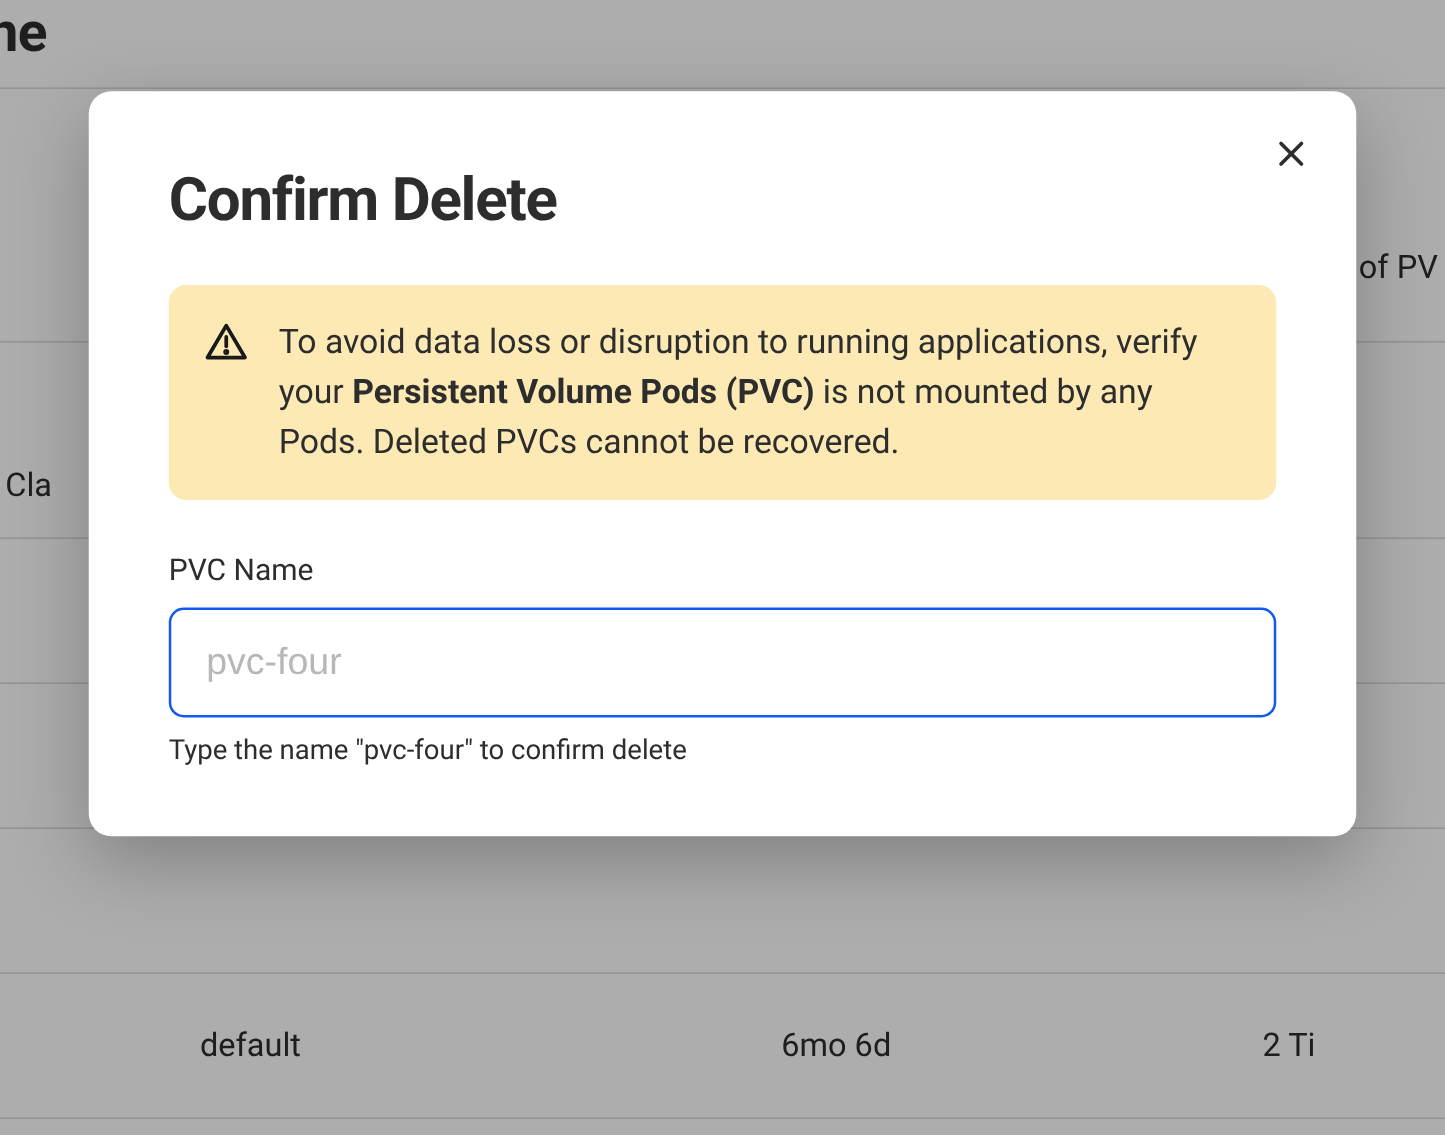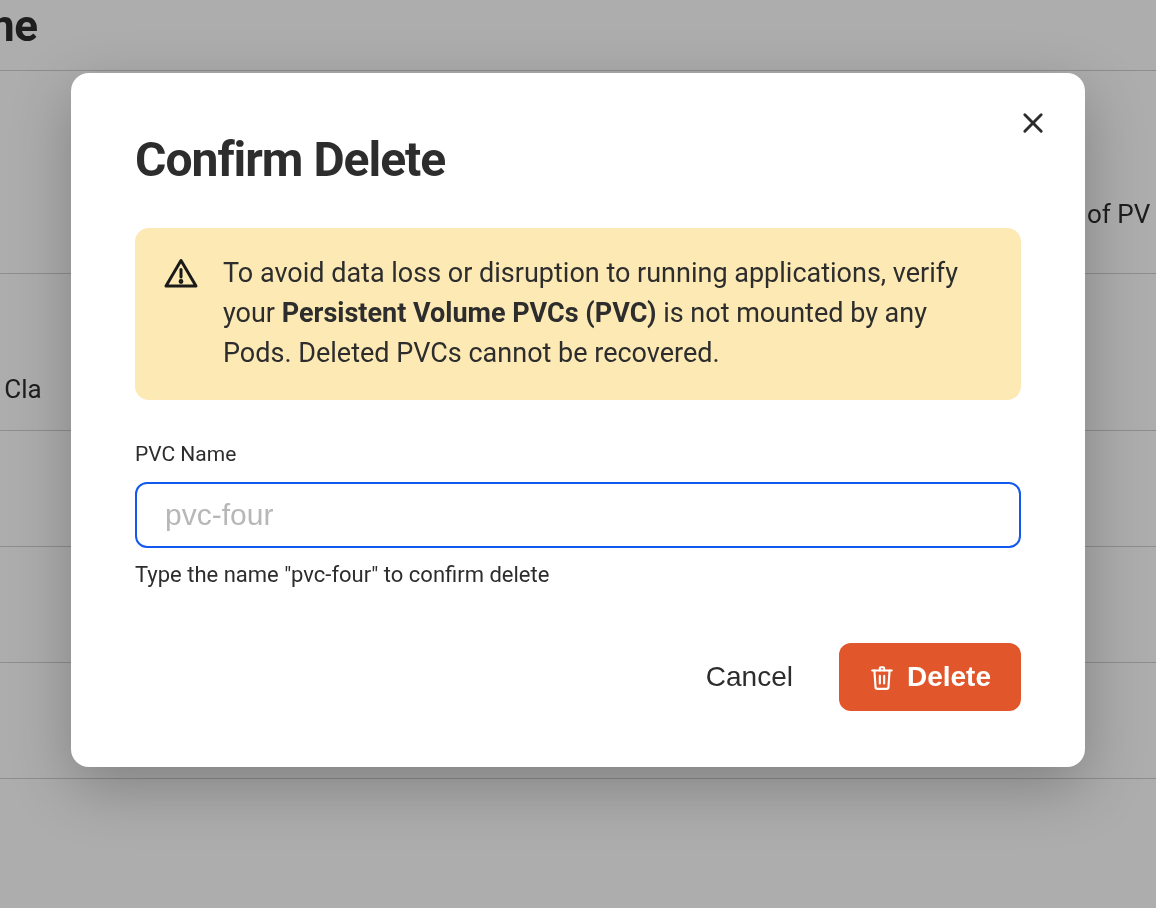--- a/index.html
+++ b/index.html
@@ -82,28 +82,28 @@
       margin-top: 2px;
     }
     .warning .msg {
       font-size: 27px;
       line-height: 1.48;
       color: #2d2d2d;
     }
     .warning .msg strong { font-weight: 700; }
 
     .field-label {
-      font-size: 21px;
+      font-size: 24px;
       color: #2d2d2d;
       margin-bottom: 16px;
       display: block;
     }
     .name-input {
       width: 100%;
-      height: 66px;
+      height: 88px;
       border: 2px solid #125aee;
       border-radius: 12px;
       padding: 0 28px;
       font-size: 30px;
       color: #2d2d2d;
       outline: none;
       background: #fff;
     }
     .name-input::placeholder { color: #b7b7b7; }
     .hint {
@@ -147,20 +147,25 @@
   <div class="section" style="height:156px; position:relative;">
     <span style="position:absolute; left:-16px; top:100px;">e Cla</span>
   </div>
   <div class="divider"></div>
 
   <div class="row"></div>
   <div class="row"></div>
   <div class="row">
     <span class="cell-left" style="position:absolute; left:-2px;">d</span>
   </div>
+  <div class="row" style="position:relative;">
+    <span class="cell-ns">default</span>
+    <span class="cell-age">6mo 6d</span>
+    <span class="cell-size">2 Ti</span>
+  </div>
 </div>
 
 <div class="bg-dim"></div>
 
 <div class="modal">
   <button class="close">
     <svg width="28" height="28" viewBox="0 0 24 24" fill="none" stroke="#2d2d2d" stroke-width="2.5" stroke-linecap="round">
       <line x1="5" y1="5" x2="19" y2="19"></line>
       <line x1="19" y1="5" x2="5" y2="19"></line>
     </svg>
@@ -170,36 +175,21 @@
 
   <div class="warning">
     <span class="icon">
       <svg width="36" height="36" viewBox="0 0 24 24" fill="none" stroke="#1a1a1a" stroke-width="2" stroke-linejoin="round" stroke-linecap="round">
         <path d="M12 3 L22 20 H2 Z"></path>
         <line x1="12" y1="9" x2="12" y2="14"></line>
         <circle cx="12" cy="17" r="0.6" fill="#1a1a1a"></circle>
       </svg>
     </span>
     <div class="msg">
-      <span>To avoid data loss or disruption to running applications, verify your </span><strong>Persistent Volume PVCs (PVC)</strong><span> is not mounted by any Pods. Deleted PVCs cannot be recovered.</span>
+      <span>To avoid data loss or disruption to running applications, verify your </span><strong>Persistent Volume Pods (PVC)</strong><span> is not mounted by any Pods. Deleted PVCs cannot be recovered.</span>
     </div>
   </div>
 
   <label class="field-label">PVC Name</label>
   <input class="name-input" type="text" placeholder="pvc-four" style="">
   <div class="hint">Type the name "pvc-four" to confirm delete</div>
 
-  <div class="actions">
-    <button class="btn-cancel">Cancel</button>
-    <button class="btn-delete">
-      <span class="trash">
-        <svg width="26" height="26" viewBox="0 0 24 24" fill="none" stroke="#fff" stroke-width="2" stroke-linecap="round" stroke-linejoin="round">
-          <polyline points="3 6 5 6 21 6"></polyline>
-          <path d="M19 6 L18 21 a2 2 0 0 1 -2 2 H8 a2 2 0 0 1 -2 -2 L5 6"></path>
-          <path d="M10 6 V4 a1 1 0 0 1 1 -1 h2 a1 1 0 0 1 1 1 V6"></path>
-          <line x1="10" y1="11" x2="10" y2="18"></line>
-          <line x1="14" y1="11" x2="14" y2="18"></line>
-        </svg>
-      </span>
-      <span>Delete</span>
-    </button>
-  </div>
 </div>
 
 </body></html>

